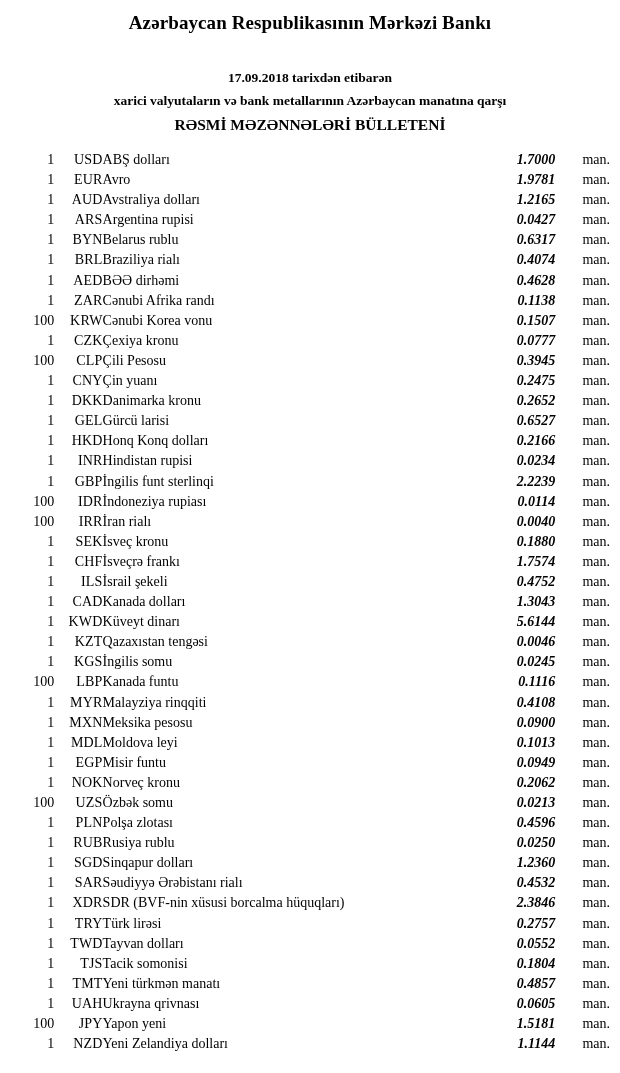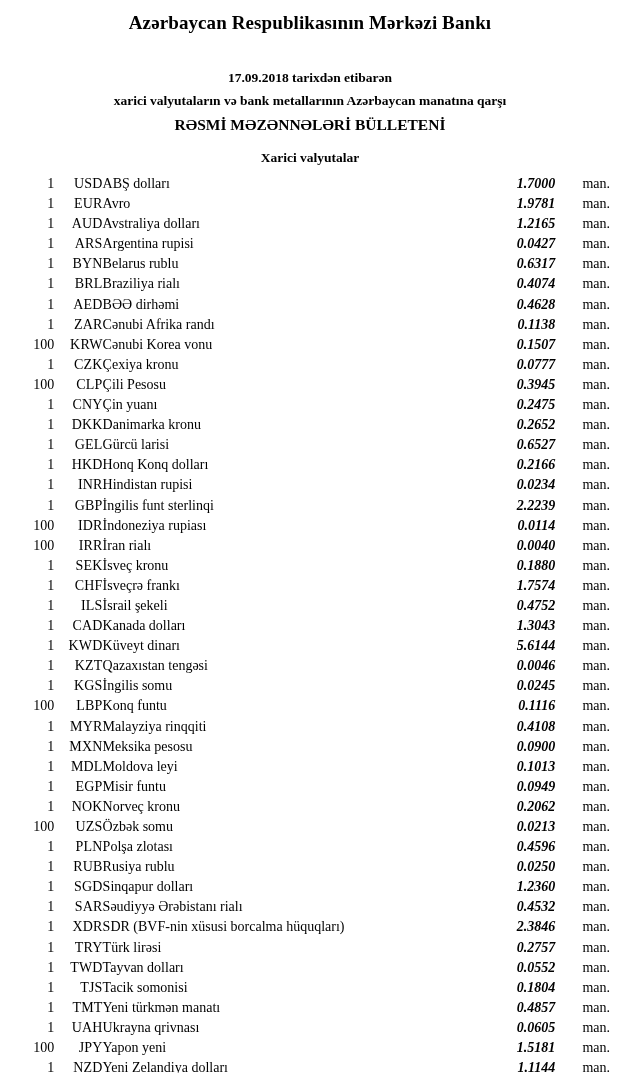--- a/index.html
+++ b/index.html
@@ -102,21 +102,20 @@
 
 <div class="page">
 
   <div class="header">
     <div class="bank-title">Azərbaycan Respublikasının Mərkəzi Bankı</div>
     <div class="date-line">17.09.2018  tarixdən etibarən</div>
     <div class="subtitle-line">xarici valyutaların və bank metallarının Azərbaycan manatına qarşı</div>
     <div class="bulletin-line">RƏSMİ MƏZƏNNƏLƏRİ BÜLLETENİ</div>
   </div>
 
-  <div class="section-title">Xarici valyutalar</div>
 
   <table class="rates">
     <tbody>
         <tr>
           <td class="qty">1</td>
           <td class="code">USD</td>
           <td class="name">ABŞ dolları</td>
           <td class="rate">1.7000</td>
           <td class="unit">man.</td>
         </tr>
@@ -291,21 +290,21 @@
         <tr>
           <td class="qty">1</td>
           <td class="code">KGS</td>
           <td class="name">İngilis somu</td>
           <td class="rate">0.0245</td>
           <td class="unit">man.</td>
         </tr>
         <tr>
           <td class="qty">100</td>
           <td class="code">LBP</td>
-          <td class="name">Konq funtu</td>
+          <td class="name">Kanada funtu</td>
           <td class="rate">0.1116</td>
           <td class="unit">man.</td>
         </tr>
         <tr>
           <td class="qty">1</td>
           <td class="code">MYR</td>
           <td class="name">Malayziya rinqqiti</td>
           <td class="rate">0.4108</td>
           <td class="unit">man.</td>
         </tr>

